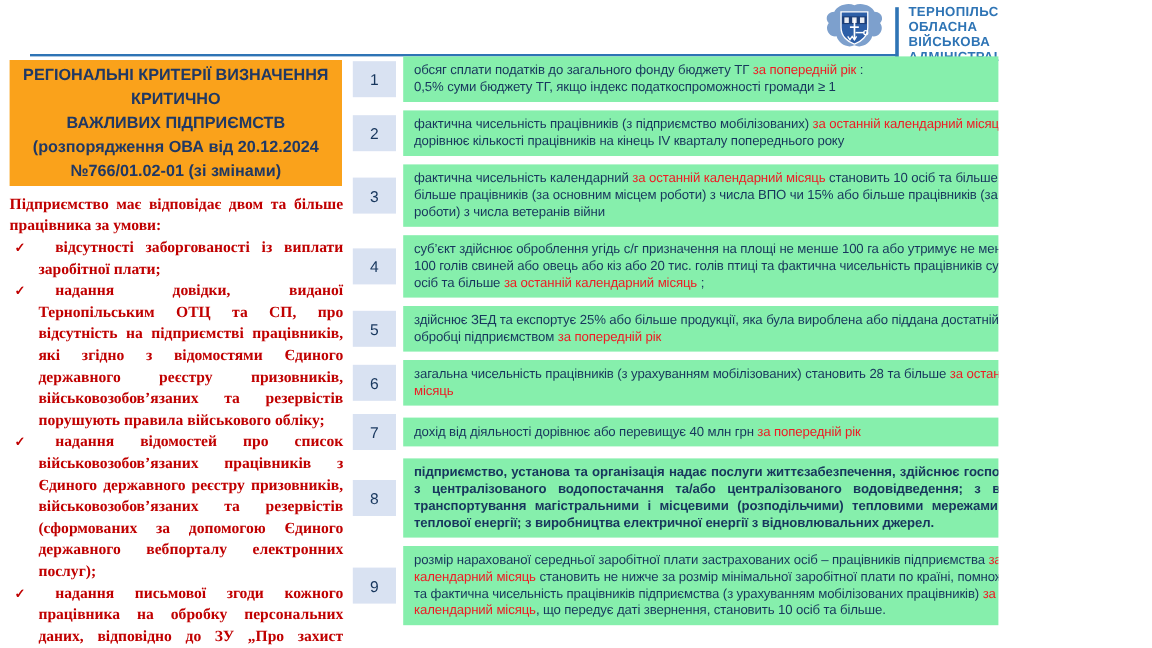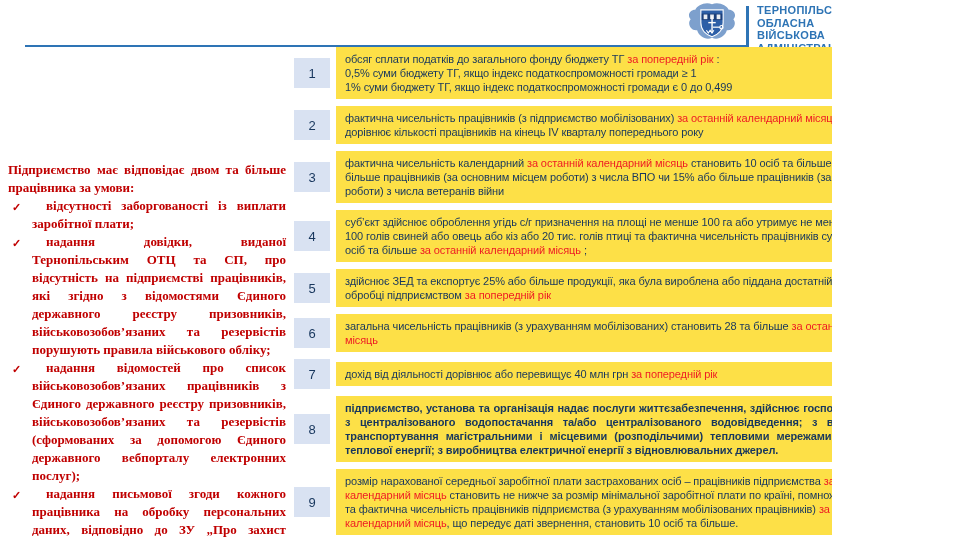--- a/index.html
+++ b/index.html
@@ -26,21 +26,21 @@
   .bullet{position:relative;padding-left:24px;}
   .bullet .check{position:absolute;left:4px;top:1px;font-size:11px;}
   .bullet .btext{text-indent:14px;}
 
   
   .criteria{position:absolute;left:294px;top:47px;width:656px;display:flex;
             flex-direction:column;gap:7px;}
   .crow{display:flex;gap:6px;align-items:center;}
   .cnum{flex:0 0 36px;height:30px;background:#d9e2f2;color:#17365d;display:flex;
         align-items:center;justify-content:center;font-size:13px;}
-  .cbox{flex:1;background:#fde047;color:#17365d;padding:5px 9px;font-size:11px;
+  .cbox{flex:1;background:#86efac;color:#17365d;padding:5px 9px;font-size:11px;
         line-height:14px;letter-spacing:-0.1px;}
   .cbox.just{text-align:justify;font-weight:bold;}
   .hl{color:#ee1c24;}
 </style>
 </head>
 <body>
 
 <div class="page">
 
   <span class="logo">
@@ -59,20 +59,27 @@
     </svg>
   </span>
   <div class="hdr-divider"></div>
   <div class="org-name">
     <div>ТЕРНОПІЛЬСЬКА</div>
     <div>ОБЛАСНА ВІЙСЬКОВА</div>
     <div>АДМІНІСТРАЦІЯ</div>
   </div>
   <div class="hdr-rule"></div>
 
+  <div class="title-box" id="titleBox">
+      <div>РЕГІОНАЛЬНІ КРИТЕРІЇ ВИЗНАЧЕННЯ</div>
+      <div>КРИТИЧНО</div>
+      <div>ВАЖЛИВИХ ПІДПРИЄМСТВ</div>
+      <div>(розпорядження ОВА  від 20.12.2024</div>
+      <div>№766/01.02-01 (зі змінами)</div>
+    </div>
 
   <aside class="left-panel">
     <p class="intro">Підприємство має відповідає двом та більше працівника за умови:</p>
     <div id="bullets">
   <div class="bullet">
     <span class="check">✓</span>
     <div class="btext">відсутності заборгованості із виплати заробітної плати;</div>
   </div>
 
   <div class="bullet">
@@ -91,21 +98,20 @@
   </div>
 </div>
   </aside>
 
   <main class="criteria" id="criteria">
   <div class="crow">
     <div class="cnum">1</div>
     <div class="cbox">
           <div><span>обсяг сплати податків до загального фонду бюджету ТГ </span><span class="hl">за попередній рік</span><span> :</span></div>
           <div><span>0,5% суми бюджету ТГ, якщо індекс податкоспроможності громади ≥ 1</span></div>
-          <div><span>1% суми бюджету ТГ, якщо індекс податкоспроможності громади є 0 до 0,499</span></div>
         </div>
   </div>
 
   <div class="crow">
     <div class="cnum">2</div>
     <div class="cbox">
           <div><span>фактична чисельність працівників (з підприємство мобілізованих) </span><span class="hl">за останній календарний місяць</span><span> більша або дорівнює кількості працівників на кінець IV кварталу попереднього року</span></div>
         </div>
   </div>
 

